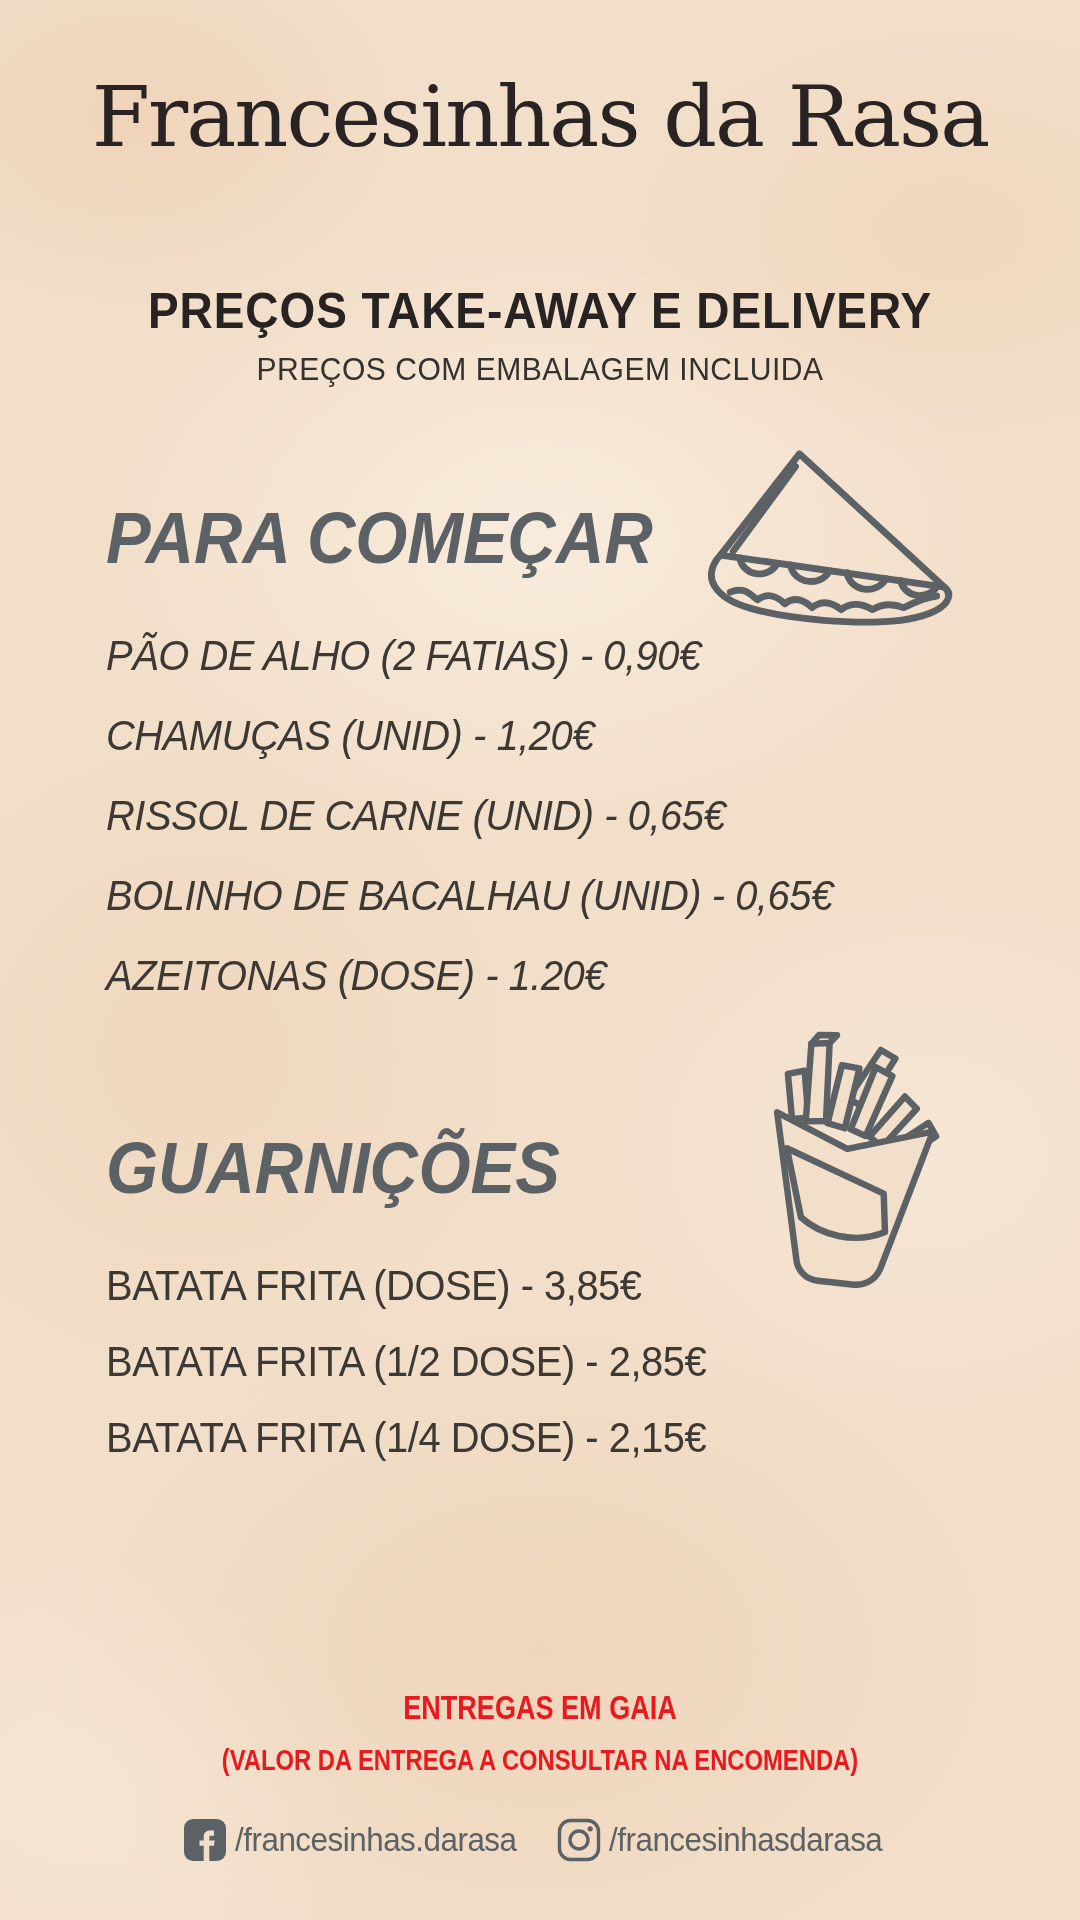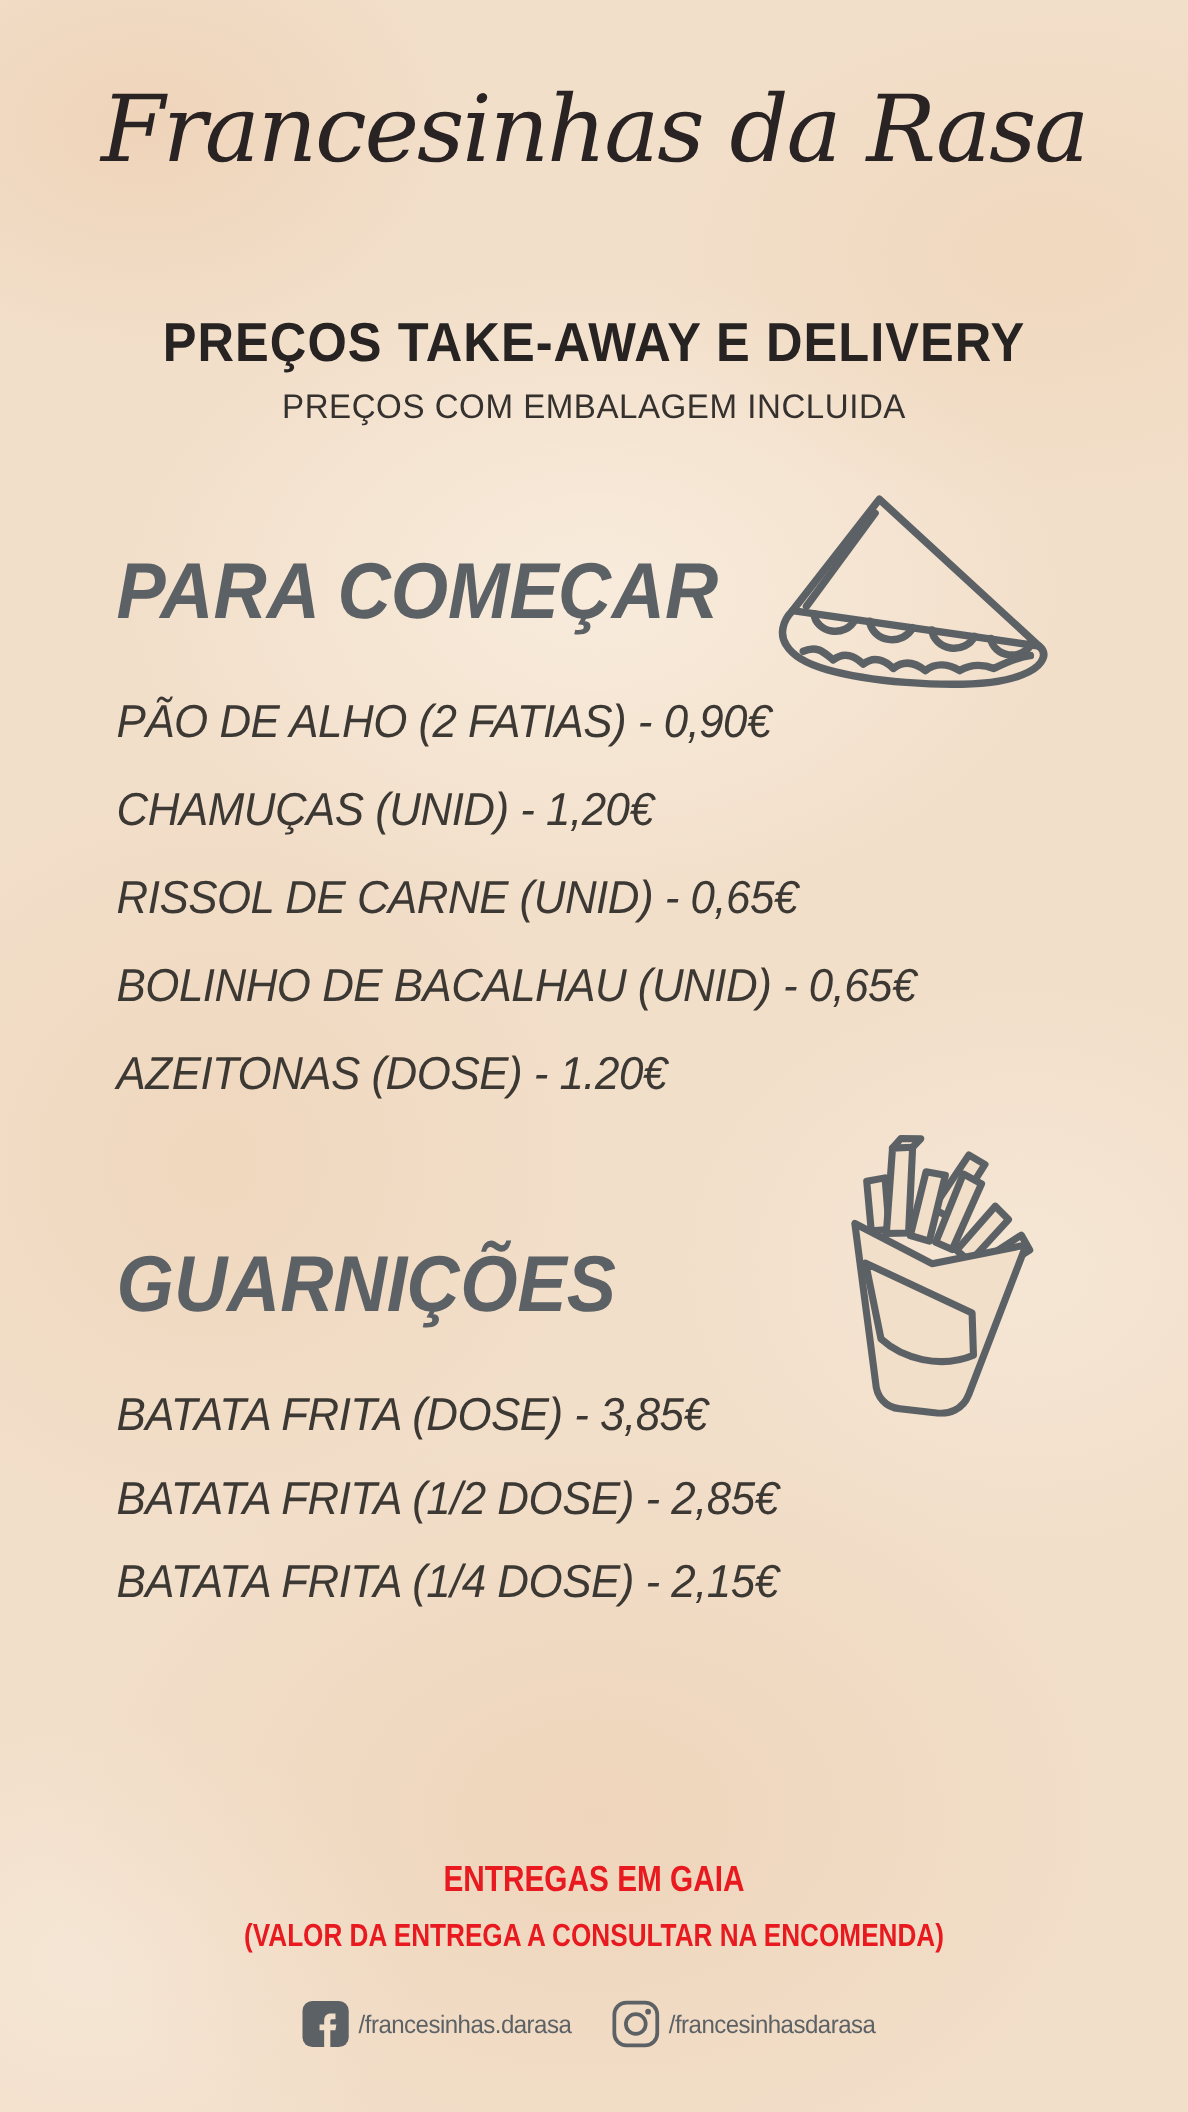--- a/index.html
+++ b/index.html
@@ -11,21 +11,21 @@
       radial-gradient(520px 340px at 88% 12%, rgba(238,205,172,.40), transparent 70%),
       radial-gradient(620px 420px at 50% 28%, rgba(255,248,238,.50), transparent 70%),
       radial-gradient(520px 520px at 18% 55%, rgba(236,201,168,.35), transparent 70%),
       radial-gradient(460px 380px at 86% 60%, rgba(250,240,228,.40), transparent 70%),
       radial-gradient(720px 520px at 50% 86%, rgba(233,197,163,.38), transparent 70%),
       radial-gradient(420px 320px at 8%  93%, rgba(249,238,226,.45), transparent 70%);
     font-family:"Liberation Sans", sans-serif;
   }
   .brand{
     position:absolute;top:52px;left:0;width:100%;margin:0;
-    text-align:center;font-family:"DejaVu Serif", serif;font-style:italic;font-weight:400;
+    text-align:center;font-family:"DejaVu Serif", serif;font-weight:400;
     font-size:84px;line-height:130px;color:#292324;letter-spacing:-2px;
   }
   .heading{
     position:absolute;top:280px;left:0;width:100%;text-align:center;
     font-weight:800;font-size:50px;line-height:62px;color:#262322;
     transform:scaleX(.92);transform-origin:center;letter-spacing:1px;white-space:nowrap;
   }
   .subheading{
     position:absolute;top:350px;left:0;width:100%;text-align:center;
     font-weight:400;font-size:31px;line-height:40px;color:#35312e;
@@ -36,37 +36,37 @@
     font-weight:700;font-style:italic;font-size:72px;line-height:84px;
     color:var(--section-heading,#5c6165);letter-spacing:0;
     transform:scaleX(.93);transform-origin:left center;white-space:nowrap;
   }
   .s1{top:496px;}
   .s2{top:1126px;}
   .items{
     position:absolute;left:106px;margin:0;padding:0;list-style:none;width:860px;
   }
   .items1{top:616px;font-style:italic;}
-  .items2{top:1248px;font-style:italic;}
+  .items2{top:1248px;}
   .items li{
     display:flex;align-items:center;
     font-size:42px;color:#3c3833;letter-spacing:-.5px;
     transform:scaleX(.95);transform-origin:left center;white-space:nowrap;
   }
   .items1 li{height:80px;}
   .items2 li{height:76px;}
   .icon-sandwich{position:absolute;left:700px;top:448px;width:265px;height:185px;color:var(--icon-gray,#5c6165);}
   .icon-fries{position:absolute;left:738px;top:1030px;width:215px;height:258px;color:var(--icon-gray,#5c6165);}
   .notice{position:absolute;left:0;width:100%;text-align:center;color:var(--accent-red,#e8191f);font-weight:700;}
   .notice-line1{top:1688px;font-size:33px;line-height:40px;transform:scaleX(.82);transform-origin:center;letter-spacing:0;white-space:nowrap;}
   .notice-line2{top:1742px;font-size:29px;line-height:36px;transform:scaleX(.82);transform-origin:center;white-space:nowrap;}
   .footer{
     position:absolute;top:1815px;left:0;width:100%;height:50px;
     display:flex;align-items:center;justify-content:center;gap:8px;
-    color:var(--icon-gray,#5c6165);font-size:23px;letter-spacing:-.5px;
+    color:var(--icon-gray,#5c6165);font-size:33px;letter-spacing:-.5px;
   }
   .footer .handle{transform:scaleX(.95);transform-origin:left center;white-space:nowrap;}
   .footer .sep{width:10px;}
   .social-icon{width:44px;height:44px;display:block;}
 </style>
 </head>
 <body>
 
 <div class="page">
 

